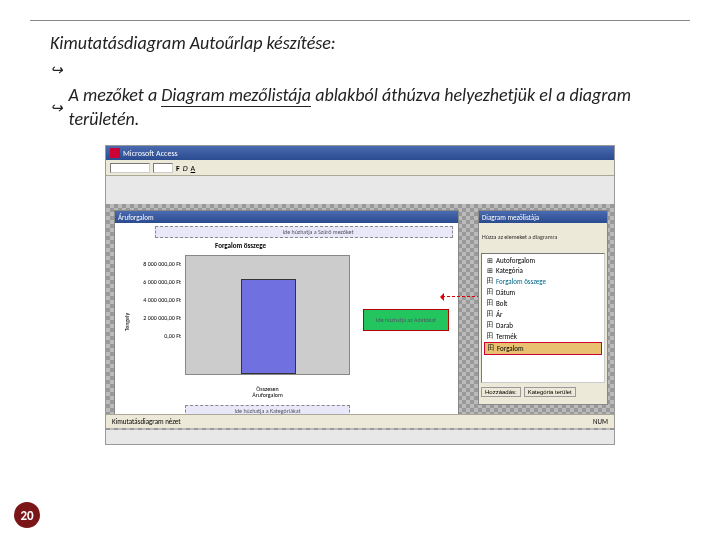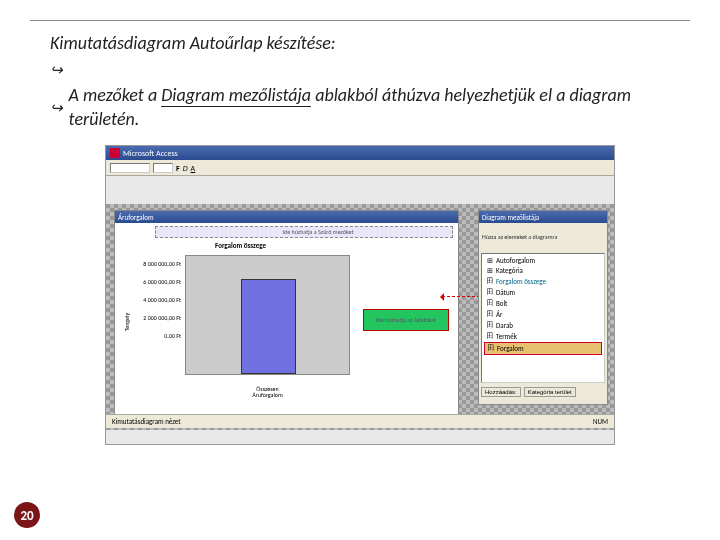--- a/index.html
+++ b/index.html
@@ -96,20 +96,21 @@
             <div>4 000 000,00 Ft</div>
             <div>2 000 000,00 Ft</div>
             <div>0,00 Ft</div>
           </div>
           <div class="ss-plot">
             <div class="ss-bar"></div>
           </div>
           <div class="ss-xlabel">Összesen</div>
           <div class="ss-xlabel2">Áruforgalom</div>
           <div class="ss-drop-data">Ide húzhatja az Adatokat</div>
+          <div class="ss-drop-cat">Ide húzhatja a Kategóriákat</div>
         </div>
       </div>
 
       <div class="ss-arrow"></div>
 
       <div class="ss-fieldlist">
         <div class="ss-fieldlist-title">Diagram mezőlistája</div>
         <div class="ss-fieldlist-sub">Húzza az elemeket a diagramra</div>
         <div class="ss-fieldlist-items" id="fielditems">
             <div class="ss-fielditem">

